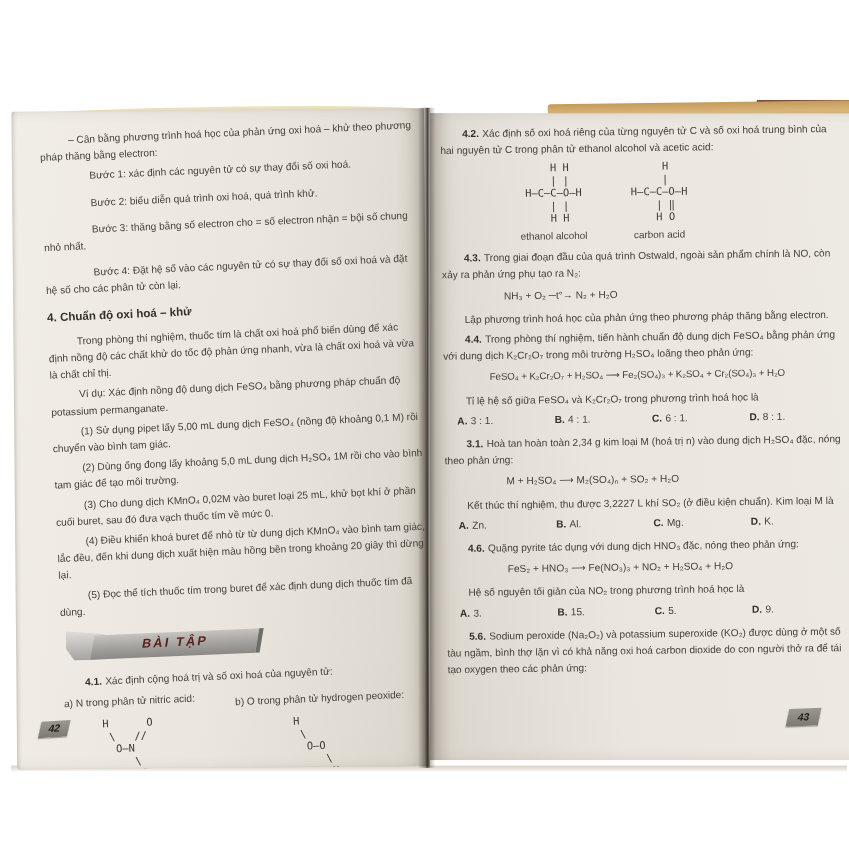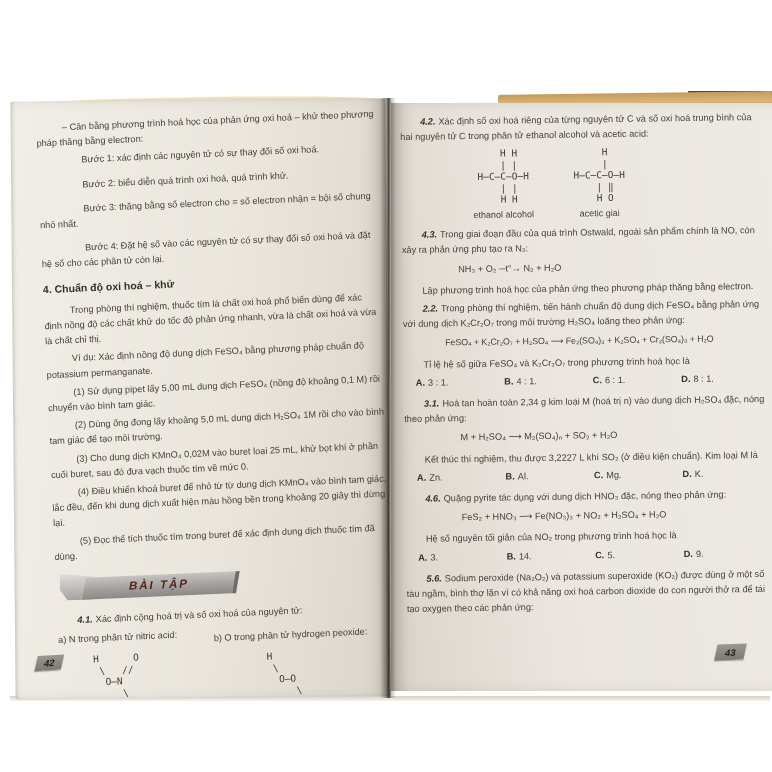--- a/index.html
+++ b/index.html
@@ -33,21 +33,21 @@
     background:linear-gradient(to right,rgba(59,49,39,0),rgba(59,49,39,.45) 38%,rgba(30,24,18,.8) 54%,rgba(59,49,39,.28) 72%,rgba(59,49,39,0));}
 
   .content{position:absolute;font-size:9.2px;line-height:15.2px;}
   .pl-content{left:25px;top:20px;width:338px;transform:rotate(-2deg);transform-origin:left top;}
   .pr-content{left:9px;top:12px;width:366px;transform:rotate(-0.8deg);transform-origin:left top;}
 
   p{margin:0 0 3px 0;}
   .indent{text-indent:26px;}
   .step{text-indent:44px;margin-bottom:9px;}
   h3.sec{font-size:10.5px;font-weight:bold;color:#33302a;margin:8px 0 7px 0;}
-  .exnum{font-weight:bold;color:#33302a;margin-right:3px;font-style:italic;}
+  .exnum{font-weight:bold;color:#33302a;margin-right:3px;}
   p.ex{text-indent:20px;margin-bottom:4px;}
   .note{text-indent:20px;}
 
   .eq{margin:2px 0 6px 56px;}
   .eq.long{margin-left:42px;font-size:8.9px;letter-spacing:-.1px;}
 
   .ansrow{display:flex;margin:0 0 6px 12px;}
   .ansrow .opt{flex:0 0 25%;}
   .optk{font-weight:bold;color:#33302a;margin-right:3px;}
 
@@ -159,32 +159,32 @@
   | |
   H H</div>
             <div class="mol-label">ethanol alcohol</div>
           </div>
           <div class="mol">
             <div class="struct">  H
   |
 H—C—C—O—H
   | ‖
   H O</div>
-            <div class="mol-label">acetic giai</div>
+            <div class="mol-label">carbon acid</div>
           </div>
         </div>
 
         <p class="ex">
           <b class="exnum">4.3.</b><span>Trong giai đoạn đầu của quá trình Ostwald, ngoài sản phẩm chính là NO, còn xảy ra phản ứng phụ tạo ra N₂:</span>
         </p>
         <p class="eq">NH₃ + O₂ ─t°→ N₂ + H₂O</p>
         <p class="note">Lập phương trình hoá học của phản ứng theo phương pháp thăng bằng electron.</p>
 
         <p class="ex">
-          <b class="exnum">2.2.</b><span>Trong phòng thí nghiệm, tiến hành chuẩn độ dung dịch FeSO₄ bằng phản ứng với dung dịch K₂Cr₂O₇ trong môi trường H₂SO₄ loãng theo phản ứng:</span>
+          <b class="exnum">4.4.</b><span>Trong phòng thí nghiệm, tiến hành chuẩn độ dung dịch FeSO₄ bằng phản ứng với dung dịch K₂Cr₂O₇ trong môi trường H₂SO₄ loãng theo phản ứng:</span>
         </p>
         <p class="eq long">FeSO₄ + K₂Cr₂O₇ + H₂SO₄ ⟶ Fe₂(SO₄)₃ + K₂SO₄ + Cr₂(SO₄)₃ + H₂O</p>
         <p class="note">Tỉ lệ hệ số giữa FeSO₄ và K₂Cr₂O₇ trong phương trình hoá học là</p>
         <div class="ansrow">
           <span class="opt"><b class="optk">A.</b><span>3 : 1.</span></span>
           <span class="opt"><b class="optk">B.</b><span>4 : 1.</span></span>
           <span class="opt"><b class="optk">C.</b><span>6 : 1.</span></span>
           <span class="opt"><b class="optk">D.</b><span>8 : 1.</span></span>
         </div>
 
@@ -200,21 +200,21 @@
           <span class="opt"><b class="optk">D.</b><span>K.</span></span>
         </div>
 
         <p class="ex">
           <b class="exnum">4.6.</b><span>Quặng pyrite tác dụng với dung dịch HNO₃ đặc, nóng theo phản ứng:</span>
         </p>
         <p class="eq">FeS₂ + HNO₃ ⟶ Fe(NO₃)₃ + NO₂ + H₂SO₄ + H₂O</p>
         <p class="note">Hệ số nguyên tối giản của NO₂ trong phương trình hoá học là</p>
         <div class="ansrow">
           <span class="opt"><b class="optk">A.</b><span>3.</span></span>
-          <span class="opt"><b class="optk">B.</b><span>14.</span></span>
+          <span class="opt"><b class="optk">B.</b><span>15.</span></span>
           <span class="opt"><b class="optk">C.</b><span>5.</span></span>
           <span class="opt"><b class="optk">D.</b><span>9.</span></span>
         </div>
 
         <p class="ex">
           <b class="exnum">5.6.</b><span>Sodium peroxide (Na₂O₂) và potassium superoxide (KO₂) được dùng ở một số tàu ngầm, bình thợ lặn vì có khả năng oxi hoá carbon dioxide do con người thở ra để tái tạo oxygen theo các phản ứng:</span>
         </p>
 
       </div>
       <div class="pgbadge badge-43">43</div>

